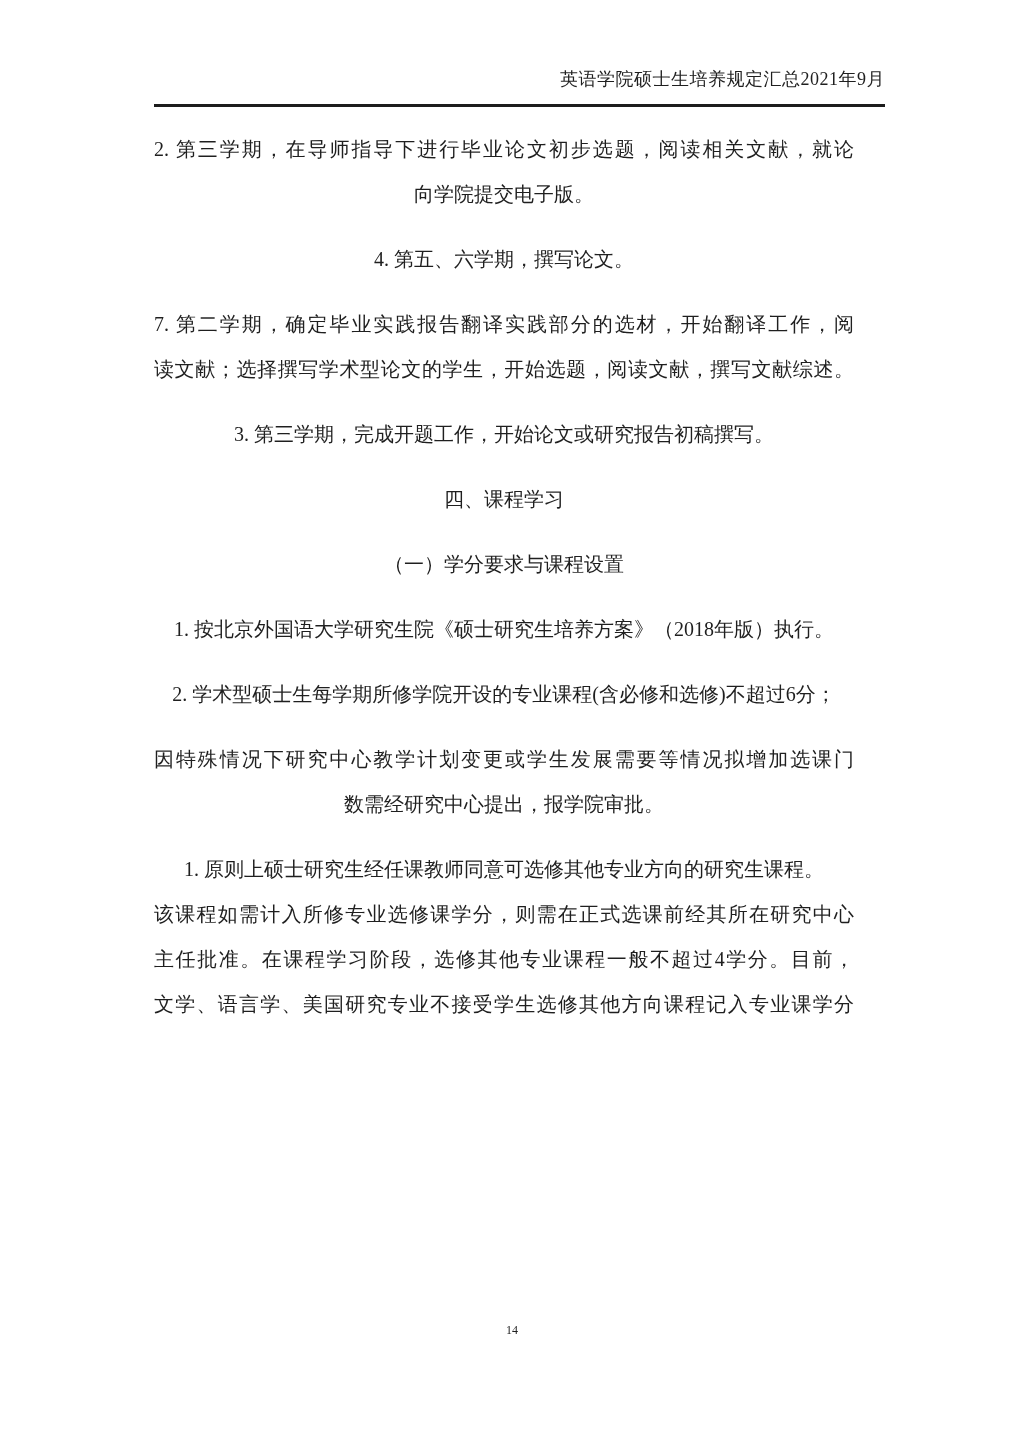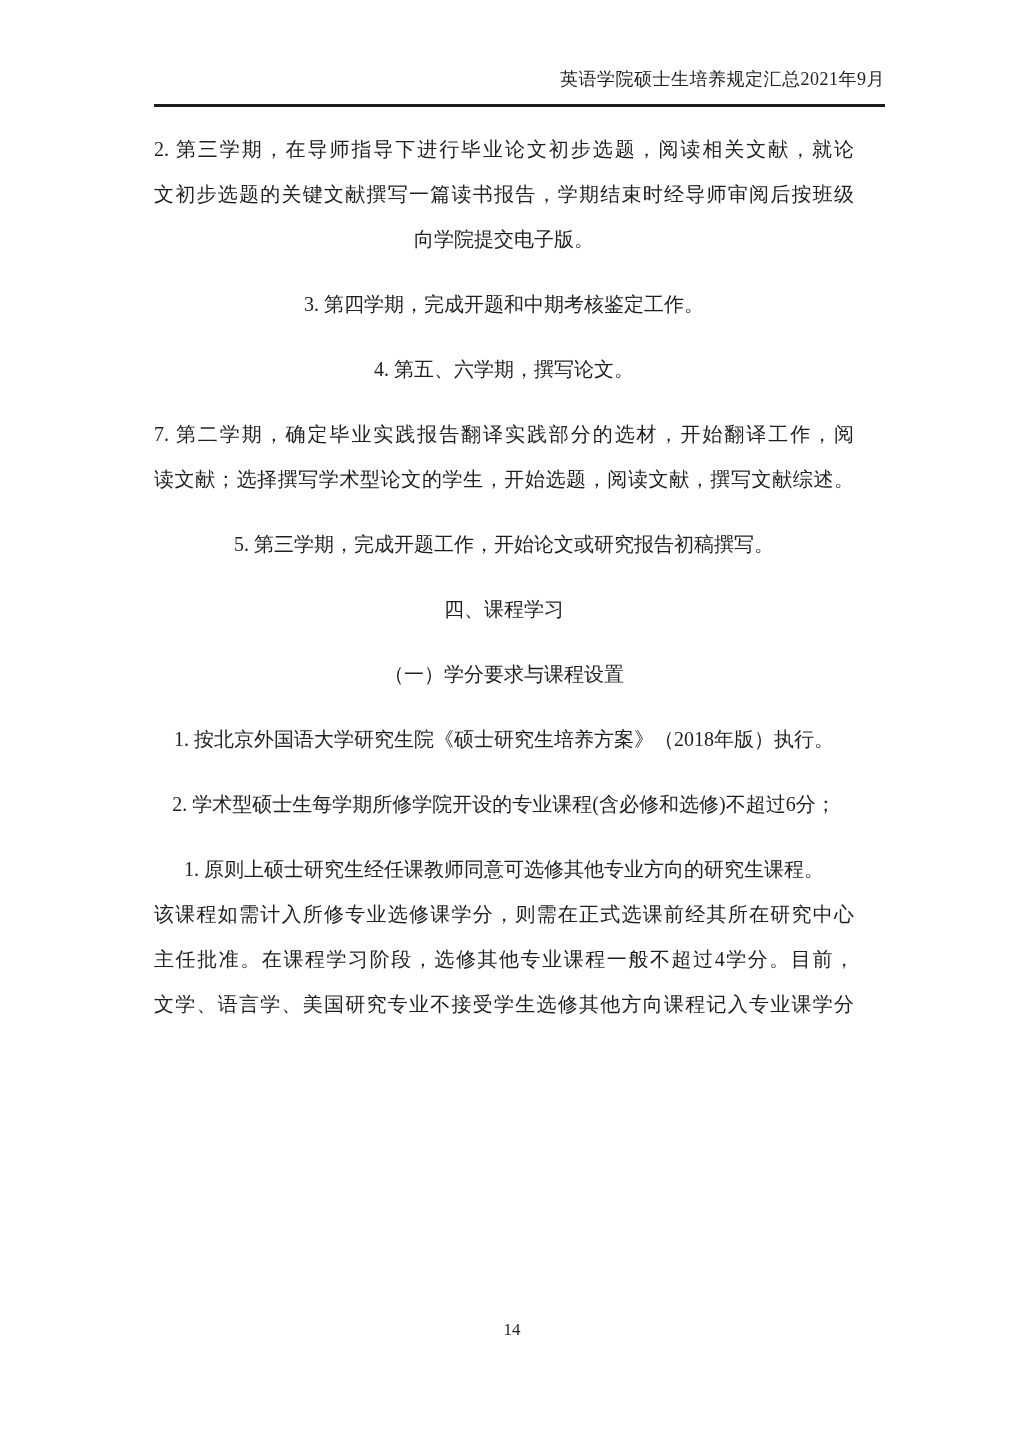--- a/index.html
+++ b/index.html
@@ -47,75 +47,75 @@
   .line.full {
     text-align: justify;
     text-align-last: justify;
   }
   .page-number {
     position: absolute;
     top: 1318px;
     left: 0;
     width: 100%;
     text-align: center;
-    font-size: 17px;
+    font-size: 12px;
     line-height: 24px;
   }
 </style>
 </head>
 <body>
 
 <div class="page">
 
   <div class="header-title">英语学院硕士生培养规定汇总2021年9月</div>
   <div class="header-rule"></div>
 
   <div class="doc-body">
 
     <div class="para">
       <div class="line full">2. 第三学期，在导师指导下进行毕业论文初步选题，阅读相关文献，就论</div>
-      <div class="line full">文初步选题的关键文献撰写一篇读书报告，学期结束时经导师审阅后按班级</div>
       <div class="line">向学院提交电子版。</div>
     </div>
 
-    <div class="para">
-      <div class="line">3. 第四学期，完成开题和中期考核鉴定工作。</div>
-    </div>
 
     <div class="para">
       <div class="line">4. 第五、六学期，撰写论文。</div>
     </div>
 
 
     <div class="para">
       <div class="line full">7. 第二学期，确定毕业实践报告翻译实践部分的选材，开始翻译工作，阅</div>
       <div class="line full">读文献；选择撰写学术型论文的学生，开始选题，阅读文献，撰写文献综述。</div>
     </div>
 
     <div class="para">
-      <div class="line">5. 第三学期，完成开题工作，开始论文或研究报告初稿撰写。</div>
+      <div class="line">3. 第三学期，完成开题工作，开始论文或研究报告初稿撰写。</div>
     </div>
 
 
     <div class="para">
       <div class="line">四、课程学习</div>
     </div>
 
     <div class="para">
       <div class="line">（一）学分要求与课程设置</div>
     </div>
 
     <div class="para">
       <div class="line">1. 按北京外国语大学研究生院《硕士研究生培养方案》（2018年版）执行。</div>
     </div>
 
     <div class="para">
       <div class="line">2. 学术型硕士生每学期所修学院开设的专业课程(含必修和选修)不超过6分；</div>
     </div>
 
+    <div class="para">
+      <div class="line full">因特殊情况下研究中心教学计划变更或学生发展需要等情况拟增加选课门</div>
+      <div class="line">数需经研究中心提出，报学院审批。</div>
+    </div>
 
 
     <div class="para">
       <div class="line">1. 原则上硕士研究生经任课教师同意可选修其他专业方向的研究生课程。</div>
       <div class="line full">该课程如需计入所修专业选修课学分，则需在正式选课前经其所在研究中心</div>
       <div class="line full">主任批准。在课程学习阶段，选修其他专业课程一般不超过4学分。目前，</div>
       <div class="line full">文学、语言学、美国研究专业不接受学生选修其他方向课程记入专业课学分</div>
     </div>
 
   </div>

